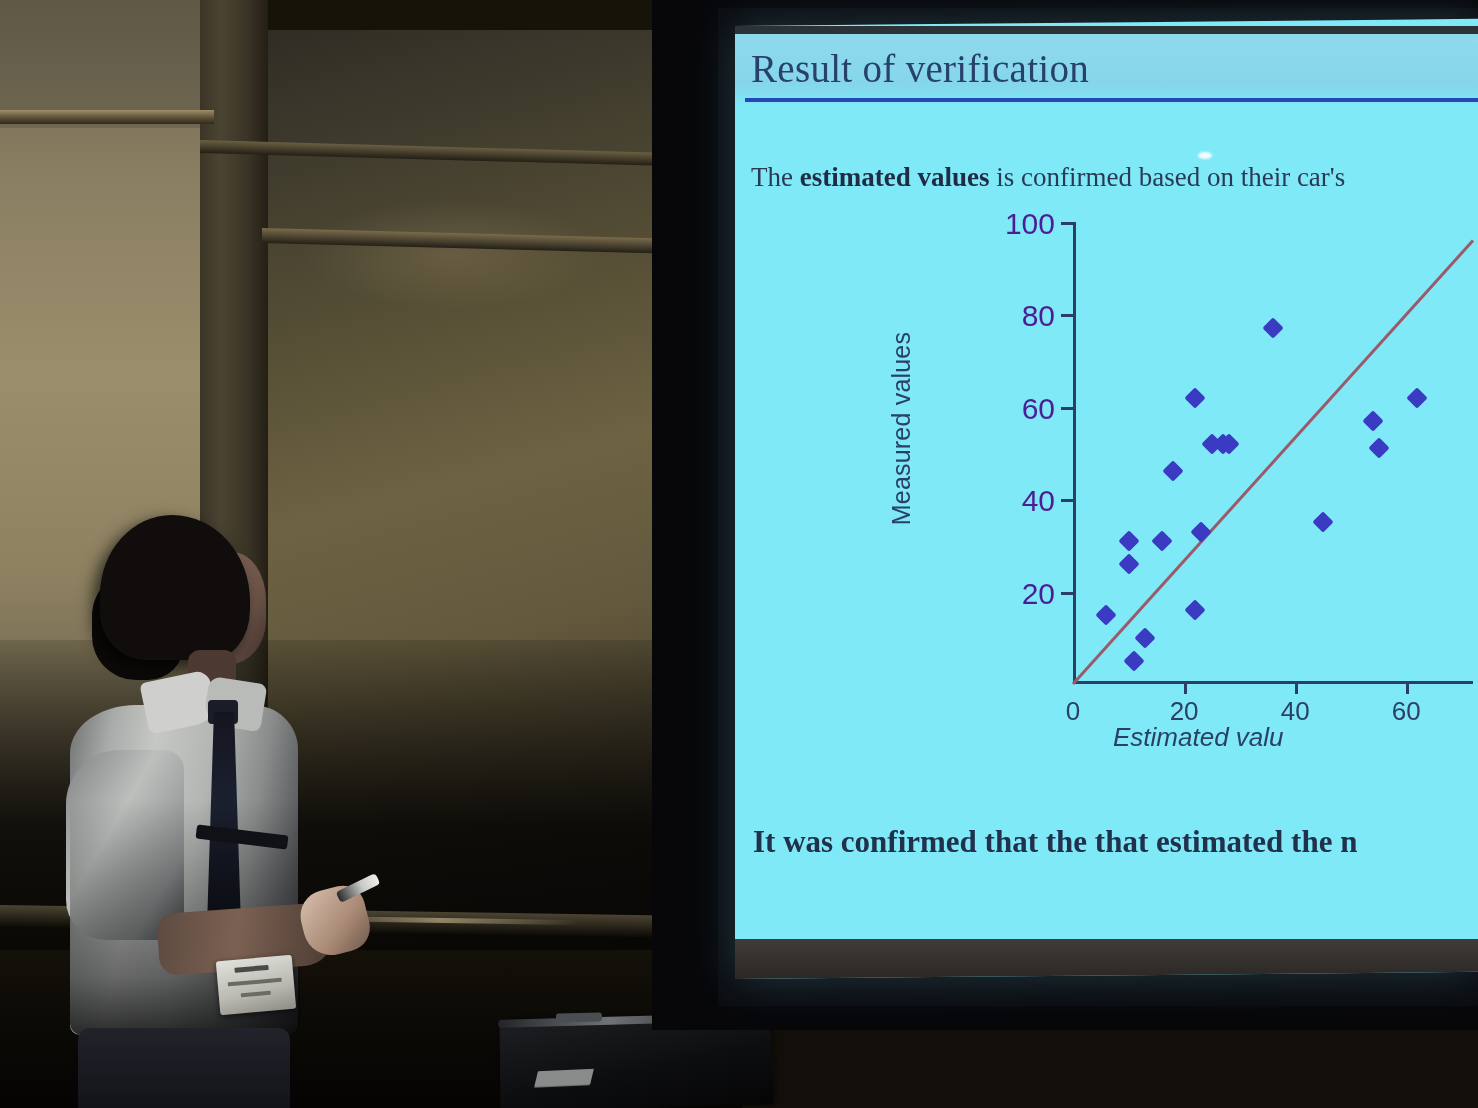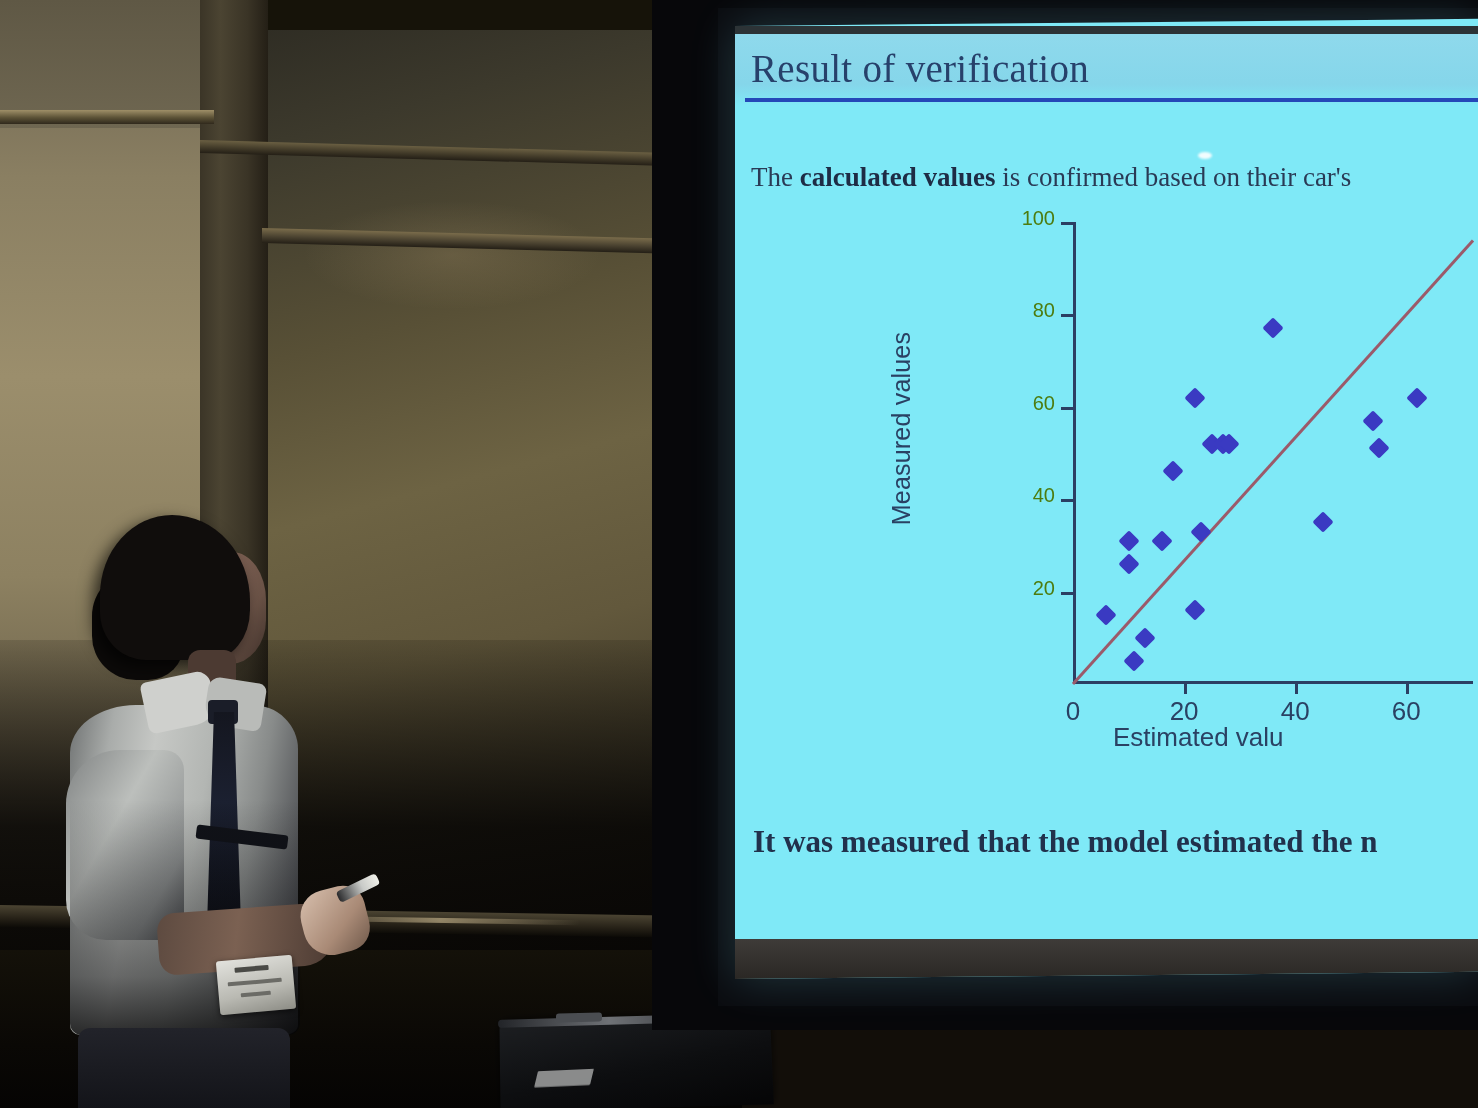--- a/index.html
+++ b/index.html
@@ -256,29 +256,29 @@
     position:absolute;left:228px;top:180px;width:515px;height:560px;
   }
   .ylabel{
     position:absolute;left:-212px;top:200px;width:300px;
     text-align:center;font-size:25px;color:#2a4163;
     transform:rotate(-90deg);transform-origin:center;
     letter-spacing:.2px;
   }
   .xlabel{
     position:absolute;left:150px;top:508px;
-    font-size:26px;color:#2a4163;white-space:nowrap;
+    font-size:26px;color:#2a4163;white-space:nowrap;font-style:italic;
   }
   .plot{
     position:absolute;left:110px;top:8px;width:400px;height:462px;
   }
   .axis-y{position:absolute;left:0;top:0;width:3px;height:462px;background:#2b3f63;}
   .axis-x{position:absolute;left:0;top:459px;width:400px;height:3px;background:#2b3f63;}
   .ytick{position:absolute;left:-12px;width:14px;height:3px;background:#2b3f63;}
-  .ytlabel{position:absolute;right:calc(100% + 18px);font-size:20px;color:#4d7c0f;transform:translateY(-15px);white-space:nowrap;}
+  .ytlabel{position:absolute;right:calc(100% + 18px);font-size:30px;color:#4c1d95;transform:translateY(-15px);white-space:nowrap;}
   .xtick{position:absolute;top:459px;width:3px;height:13px;background:#2b3f63;}
   .xtlabel{position:absolute;top:474px;font-size:26px;color:#2a4163;transform:translateX(-50%);white-space:nowrap;}
   .trend{
     position:absolute;left:0;top:0;width:400px;height:462px;overflow:visible;
   }
   .pt{
     position:absolute;width:15px;height:15px;background:#3a3ac2;
     transform:translate(-50%,-50%) rotate(45deg);
     border-radius:2px;
   }
@@ -339,21 +339,21 @@
   <div class="screen-surface">
    <div class="screen-inner">
     <div class="screen-top-band"></div>
 
     <div class="slide">
       <div class="slide-title-band"></div>
       <div class="slide-title">Result of verification</div>
       <div class="title-rule"></div>
 
       <div class="slide-line line2">
-        <span>The </span><span class="b">calculated values</span><span> is confirmed based on their car's </span>
+        <span>The </span><span class="b">estimated values</span><span> is confirmed based on their car's </span>
       </div>
 
       <div class="glint"></div>
 
       <div class="chart">
         <div class="ylabel">Measured values</div>
         <div class="xlabel">Estimated valu</div>
         <div class="plot" id="plot">
           <div class="axis-y"></div>
           <div class="axis-x"></div>
@@ -391,20 +391,20 @@
               <div class="pt" style="left: 150px; top: 221.76px; background: rgb(58, 58, 194);"></div>
               <div class="pt" style="left: 155.556px; top: 221.76px; background: rgb(58, 58, 194);"></div>
               <div class="pt" style="left: 200px; top: 106.26px; background: rgb(58, 58, 194);"></div>
               <div class="pt" style="left: 250px; top: 300.3px; background: rgb(58, 58, 194);"></div>
               <div class="pt" style="left: 300px; top: 198.66px; background: rgb(58, 58, 194);"></div>
               <div class="pt" style="left: 305.556px; top: 226.38px; background: rgb(58, 58, 194);"></div>
               <div class="pt" style="left: 344.444px; top: 175.56px; background: rgb(58, 58, 194);"></div>
             </div>
       </div>
 
-      <div class="concl concl1">It was measured that the model estimated the n</div>
+      <div class="concl concl1">It was confirmed that the that estimated the n</div>
     </div>
 
     <div class="screen-bottom-strip"></div>
    </div>
   </div>
 
 </div>
 
 </body></html>

